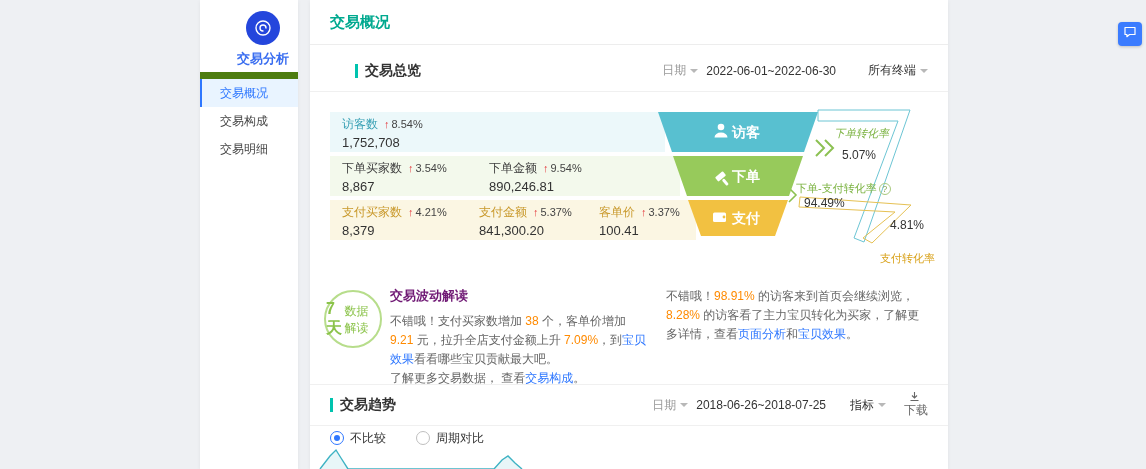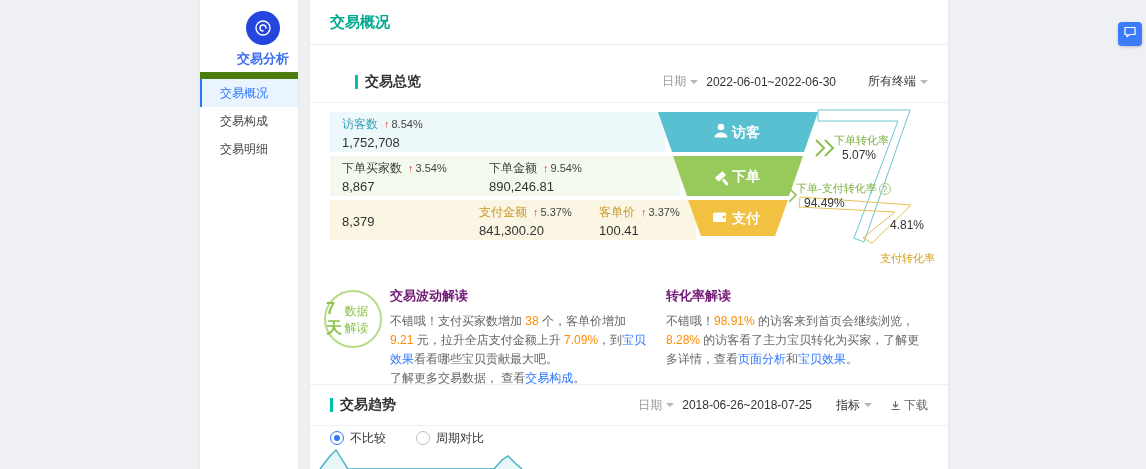--- a/index.html
+++ b/index.html
@@ -30,21 +30,21 @@
   .sec-title { font-size:14px; font-weight:bold; color:#333; display:flex; align-items:center; }
   .sec-title::before { content:""; display:inline-block; width:3px; height:14px;
                        background:#00c3ae; margin-right:7px; }
   .hd-controls { margin-left:auto; display:flex; align-items:center; font-size:12px; }
   .f-label { color:#999; cursor:pointer; }
   .f-value { color:#333; margin-left:8px; cursor:pointer; }
   .gap24 { width:24px; } .gap18 { width:18px; }
   .caret { display:inline-block; width:0; height:0; border-left:4px solid transparent;
            border-right:4px solid transparent; border-top:4px solid #b8b8b8;
            margin-left:4px; vertical-align:middle; }
-  .dl { display:flex; align-items:center; color:#666; cursor:pointer; }
+  .dl { display:flex; align-items:center; color:#666; cursor:pointer;flex-direction:column; }
   .dl svg { margin-right:3px; }
 
   
   .m-row { position:absolute; left:20px; height:40px; display:flex; align-items:center; }
   .row-visitor { top:112px; width:335px; background:#ecf8fa; }
   .row-order   { top:156px; width:350px; background:#f3f9ec; }
   .row-pay     { top:200px; width:366px; background:#fbf6e3; }
   .cell { padding-left:12px; }
   .cell-w147 { width:147px; } .cell-w137 { width:137px; } .cell-w120 { width:120px; }
   .m-label { font-size:12px; }
@@ -133,21 +133,21 @@
       <span>交易明细</span>
     </div>
   </div>
 
   <div class="main">
 
     <div class="page-header">
       <span class="page-title">交易概况</span>
     </div>
 
-    <div class="sec-header" style="top:61px;padding-left:45px;">
+    <div class="sec-header" style="top:50px;padding-left:45px;">
       <span class="sec-title">交易总览</span>
       <span class="hd-controls">
         <span class="f-label">
           <span>日期</span><span class="caret"></span>
         </span>
         <span class="f-value">2022-06-01~2022-06-30</span>
         <span class="gap24"></span>
         <span class="f-value">
           <span>所有终端</span><span class="caret"></span>
         </span>
@@ -167,20 +167,21 @@
         <div class="m-value">8,867</div>
       </div>
       <div class="cell">
         <div><span class="m-label">下单金额</span><span class="arrow-up"></span><span class="delta">9.54%</span></div>
         <div class="m-value">890,246.81</div>
       </div>
     </div>
 
     <div class="m-row row-pay">
       <div class="cell cell-w137">
+        <div><span class="m-label">支付买家数</span><span class="arrow-up"></span><span class="delta">4.21%</span></div>
         <div class="m-value">8,379</div>
       </div>
       <div class="cell cell-w120">
         <div><span class="m-label">支付金额</span><span class="arrow-up"></span><span class="delta">5.37%</span></div>
         <div class="m-value">841,300.20</div>
       </div>
       <div class="cell">
         <div><span class="m-label">客单价</span><span class="arrow-up"></span><span class="delta">3.37%</span></div>
         <div class="m-value">100.41</div>
       </div>
@@ -217,21 +218,21 @@
       <g>
         <polygon points="40,100 140,100 127,136 53,136" fill="#f2c141"></polygon>
         <g fill="#fff">
           <rect x="65" y="112.5" width="13" height="9.5" rx="1.5"></rect>
           <circle cx="76" cy="117" r="1.4" fill="#f2c141"></circle>
         </g>
         <text x="84" y="123">支付</text>
       </g>
     </svg>
 
-    <span class="rate rate-green" style="left:524px; top:133px;">下单转化率</span>
+    <span class="rate rate-green" style="left:524px; top:126px;font-style:italic;">下单转化率</span>
     <span class="rate-val" style="left:532px; top:148px;">5.07%</span>
 
     <span class="rate rate-green" style="left:486px; top:181px;">
       <span>下单-支付转化率</span><span class="help-circle">?</span>
     </span>
     <span class="rate-val" style="left:494px; top:196px;">94.49%</span>
 
     <span class="rate rate-orange" style="left:570px; top:203px;margin-top:48px;">支付转化率</span>
     <span class="rate-val" style="left:580px; top:218px;">4.81%</span>
 
@@ -242,21 +243,20 @@
 
     <div class="insight insight-1">
       <div class="insight-title">交易波动解读</div>
       <div class="insight-body">
         <span>不错哦！支付买家数增加 </span><span class="hl">38</span><span> 个，客单价增加 </span><span class="hl">9.21</span><span> 元，拉升全店支付金额上升 </span><span class="hl">7.09%</span><span>，到</span><span class="lnk">宝贝效果</span><span>看看哪些宝贝贡献最大吧。</span><br>
         <span>了解更多交易数据， 查看</span><span class="lnk">交易构成</span><span>。</span>
       </div>
     </div>
 
     <div class="insight insight-2">
-      <div class="insight-title">转化率解读</div>
       <div class="insight-body">
         <span>不错哦！</span><span class="hl">98.91%</span><span> 的访客来到首页会继续浏览，</span><span class="hl">8.28%</span><span> 的访客看了主力宝贝转化为买家，了解更多详情，查看</span><span class="lnk">页面分析</span><span>和</span><span class="lnk">宝贝效果</span><span>。</span>
       </div>
     </div>
 
     <div class="sec-header sec2">
       <span class="sec-title">交易趋势</span>
       <span class="hd-controls">
         <span class="f-label">
           <span>日期</span><span class="caret"></span>

